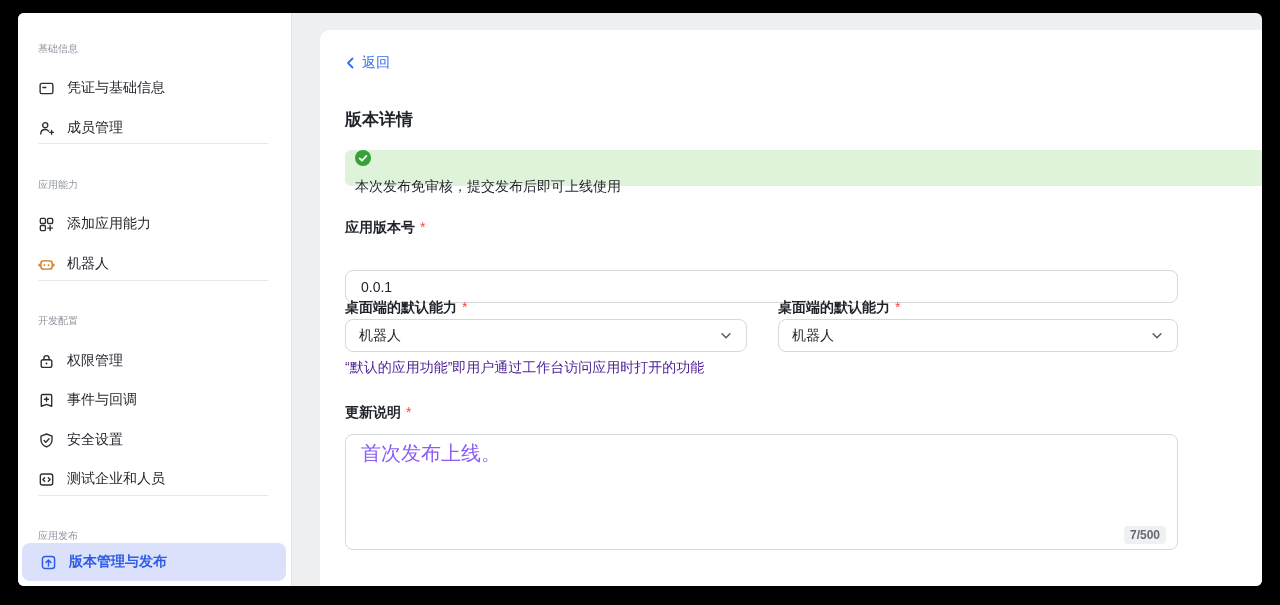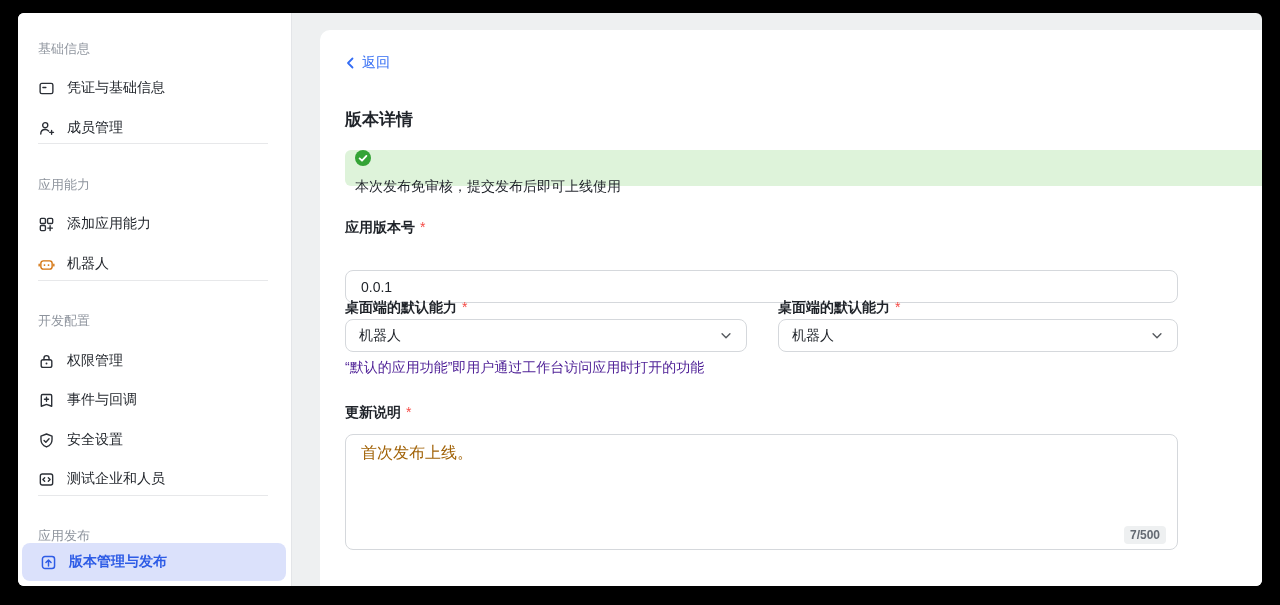--- a/index.html
+++ b/index.html
@@ -12,21 +12,21 @@
     position:absolute;left:18px;top:13px;width:1244px;height:573px;
     background:#eef0f1;border-radius:6px;overflow:hidden;
   }
   
   .sidebar{
     position:absolute;left:0;top:0;width:274px;height:100%;
     background:#fff;border-right:1px solid #e3e5e8;box-sizing:border-box;
   }
   .sb-header{
     position:absolute;left:20px;height:20px;line-height:20px;
-    font-size:13px;color:#8f959e;
+    font-size:10px;color:#8f959e;
   }
   .sb-item{
     position:absolute;left:20px;height:24px;display:flex;align-items:center;
     gap:12px;font-size:14px;color:#1f2329;cursor:pointer;white-space:nowrap;
   }
   .sb-item .icon{width:17px;height:17px;display:flex;color:#2b2f36;flex:none;}
   .sb-item .icon svg{width:17px;height:17px;}
   .sb-item.orange .icon{color:#d4730d;}
   .sb-item.selected{
     left:4px;width:264px;height:38px;border-radius:8px;background:#dbe1fb;
@@ -86,22 +86,22 @@
     position:absolute;left:25px;top:329px;font-size:14px;color:#4c1d95;
     white-space:nowrap;
   }
   .ta-wrap{
     position:absolute;left:25px;top:404px;width:833px;height:116px;
     box-sizing:border-box;border:1px solid #d5d8dc;border-radius:8px;
     background:#fff;
   }
   .ta-wrap textarea{
     width:100%;height:100%;box-sizing:border-box;border:none;outline:none;
-    resize:none;background:transparent;padding:8px 15px;font-size:16px;
-    color:#a16207;font-family:inherit;line-height:20px;
+    resize:none;background:transparent;padding:8px 15px;font-size:20px;
+    color:#8b5cf6;font-family:inherit;line-height:20px;
   }
   .counter{
     position:absolute;right:11px;bottom:5px;background:#eef0f1;color:#646a73;
     font-size:12px;font-weight:600;padding:2px 6px;border-radius:4px;
     line-height:14px;
   }
   .icon svg{display:block;}
 </style>
 </head>
 <body>

